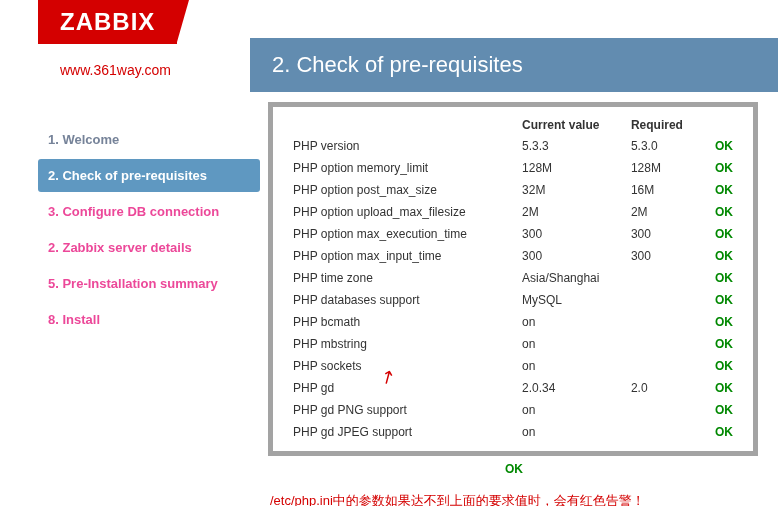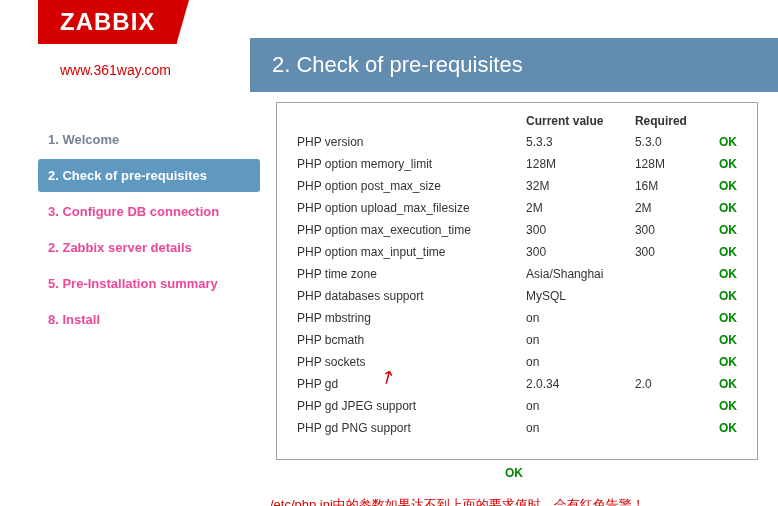--- a/index.html
+++ b/index.html
@@ -10,21 +10,21 @@
     .logo::after { content: ''; position: absolute; right: -12px; top: 0; width: 0; height: 0; border-top: 0 solid transparent; border-bottom: 42px solid transparent; border-left: 12px solid #d40000; }
     .watermark { color: #d40000; font-size: 14px; margin-left: 50px; margin-top: 18px; }
     .main { display: flex; margin-top: -40px; }
     .sidebar { width: 250px; padding-top: 85px; padding-left: 28px; }
     .step { padding: 9px 10px; font-size: 13px; font-weight: bold; margin-bottom: 3px; }
     .step.done { color: #768399; }
     .step.active { background: #5f98c1; color: #fff; border-radius: 3px; }
     .step.pending a { color: #ec4899; text-decoration: none; font-size: 13px; }
     .content { flex: 1; }
     .page-title { color: #fff; background: #628cb0; font-size: 22px; padding: 14px 20px; font-weight: normal; margin-left: -10px; margin-right: -10px; padding-left: 22px; }
-    .req-box { border: 1px solid #a3a3a3; margin: 10px 10px 0 16px; padding: 8px 15px 20px 15px; }
+    .req-box { border: 5px solid #a3a3a3; margin: 10px 10px 0 8px; padding: 8px 15px 8px 15px; }
     .req-table { width: 100%; border-collapse: collapse; }
     .req-table th { text-align: left; font-weight: bold; padding: 3px 5px; font-size: 12px; }
     .req-table td { padding: 4px 5px; font-size: 12px; }
     .req-table td.name { font-weight: normal; }
     .status-ok { color: #008800; font-weight: bold; text-align: right; }
     .ok-center { text-align: center; color: #008800; font-weight: bold; margin-top: 6px; }
     .note { color: #d40000; font-size: 13px; margin-left: 10px; margin-top: 16px; }
     .arrow-annot { position: absolute; color: #d40000; font-size: 18px; left: 380px; top: 366px; transform: rotate(-30deg); }
   </style>
 </head>
@@ -101,51 +101,51 @@
                 <td></td>
                 <td class="status-ok">OK</td>
               </tr>
               <tr>
                 <td class="name">PHP databases support</td>
                 <td>MySQL</td>
                 <td></td>
                 <td class="status-ok">OK</td>
               </tr>
               <tr>
-                <td class="name">PHP mbstring</td>
+                <td class="name">PHP bcmath</td>
                 <td>on</td>
                 <td></td>
                 <td class="status-ok">OK</td>
               </tr>
               <tr>
-                <td class="name">PHP bcmath</td>
+                <td class="name">PHP mbstring</td>
                 <td>on</td>
                 <td></td>
                 <td class="status-ok">OK</td>
               </tr>
               <tr>
                 <td class="name">PHP sockets</td>
                 <td>on</td>
                 <td></td>
                 <td class="status-ok">OK</td>
               </tr>
               <tr>
                 <td class="name">PHP gd</td>
                 <td>2.0.34</td>
                 <td>2.0</td>
                 <td class="status-ok">OK</td>
               </tr>
               <tr>
-                <td class="name">PHP gd JPEG support</td>
+                <td class="name">PHP gd PNG support</td>
                 <td>on</td>
                 <td></td>
                 <td class="status-ok">OK</td>
               </tr>
               <tr>
-                <td class="name">PHP gd PNG support</td>
+                <td class="name">PHP gd JPEG support</td>
                 <td>on</td>
                 <td></td>
                 <td class="status-ok">OK</td>
               </tr>
             </tbody>
         </table>
       </div>
       <div class="ok-center">OK</div>
       <div class="arrow-annot">↗</div>
       <div class="note">/etc/php.ini中的参数如果达不到上面的要求值时，会有红色告警！</div>

